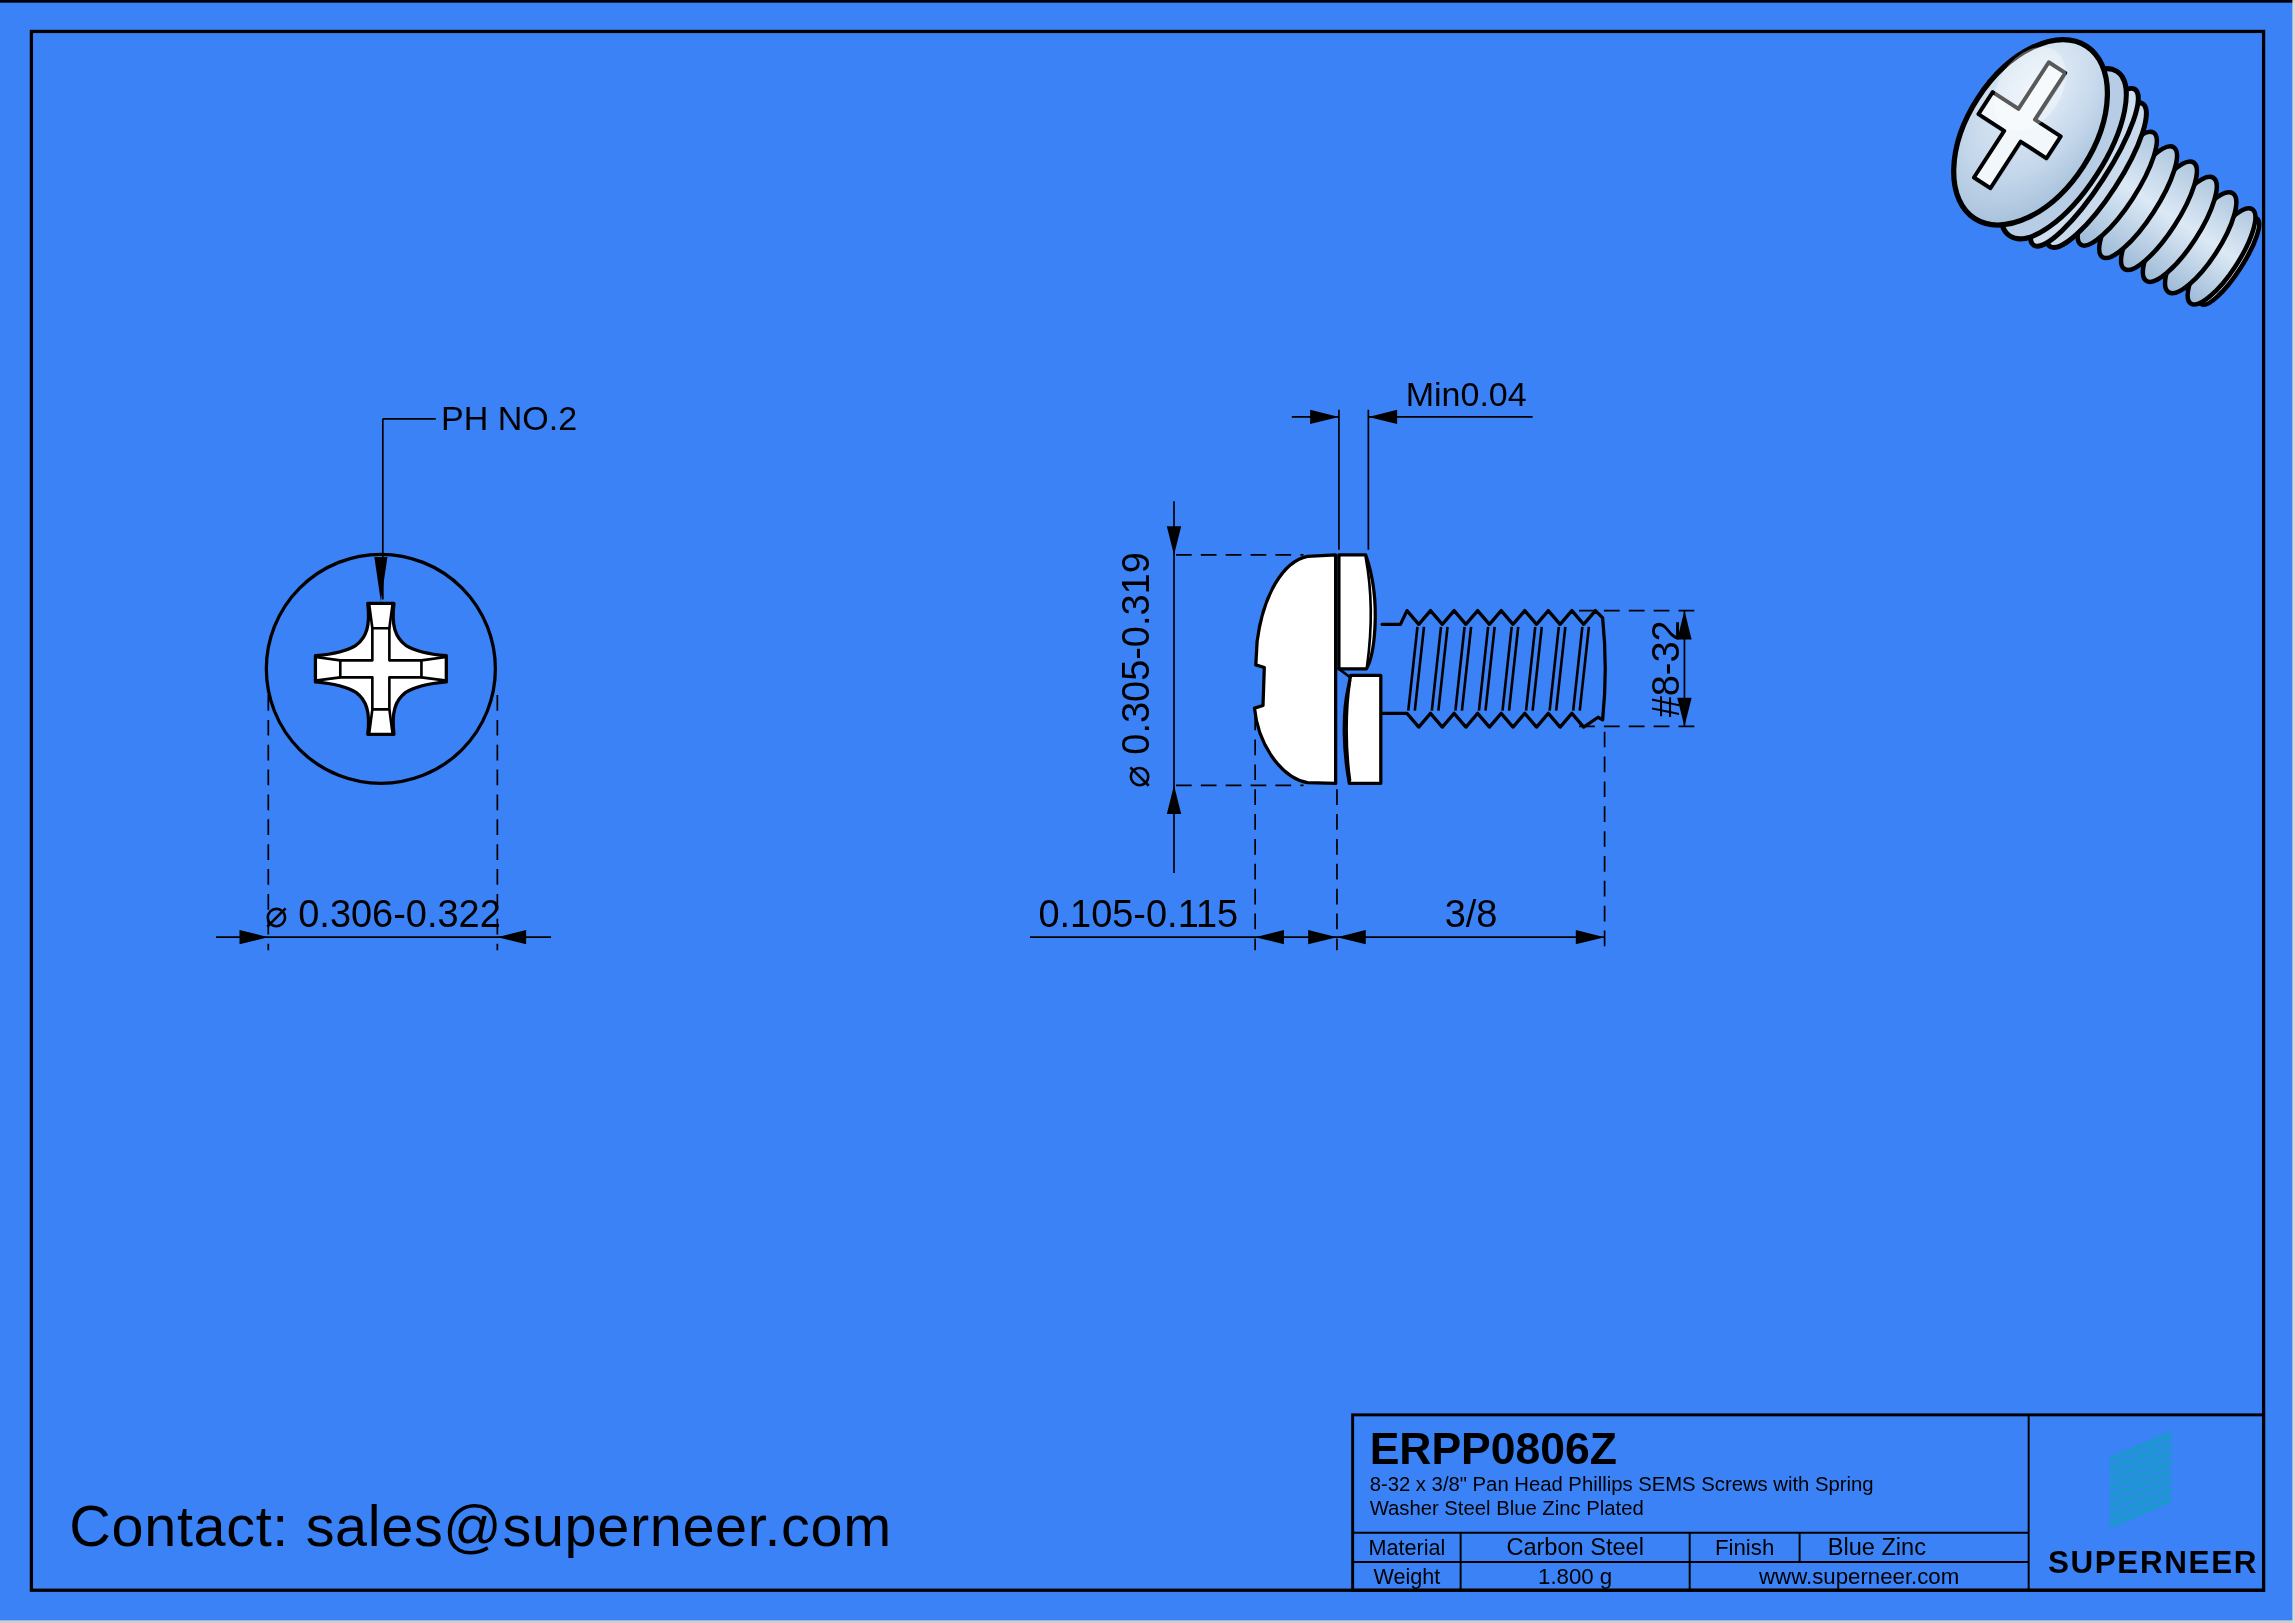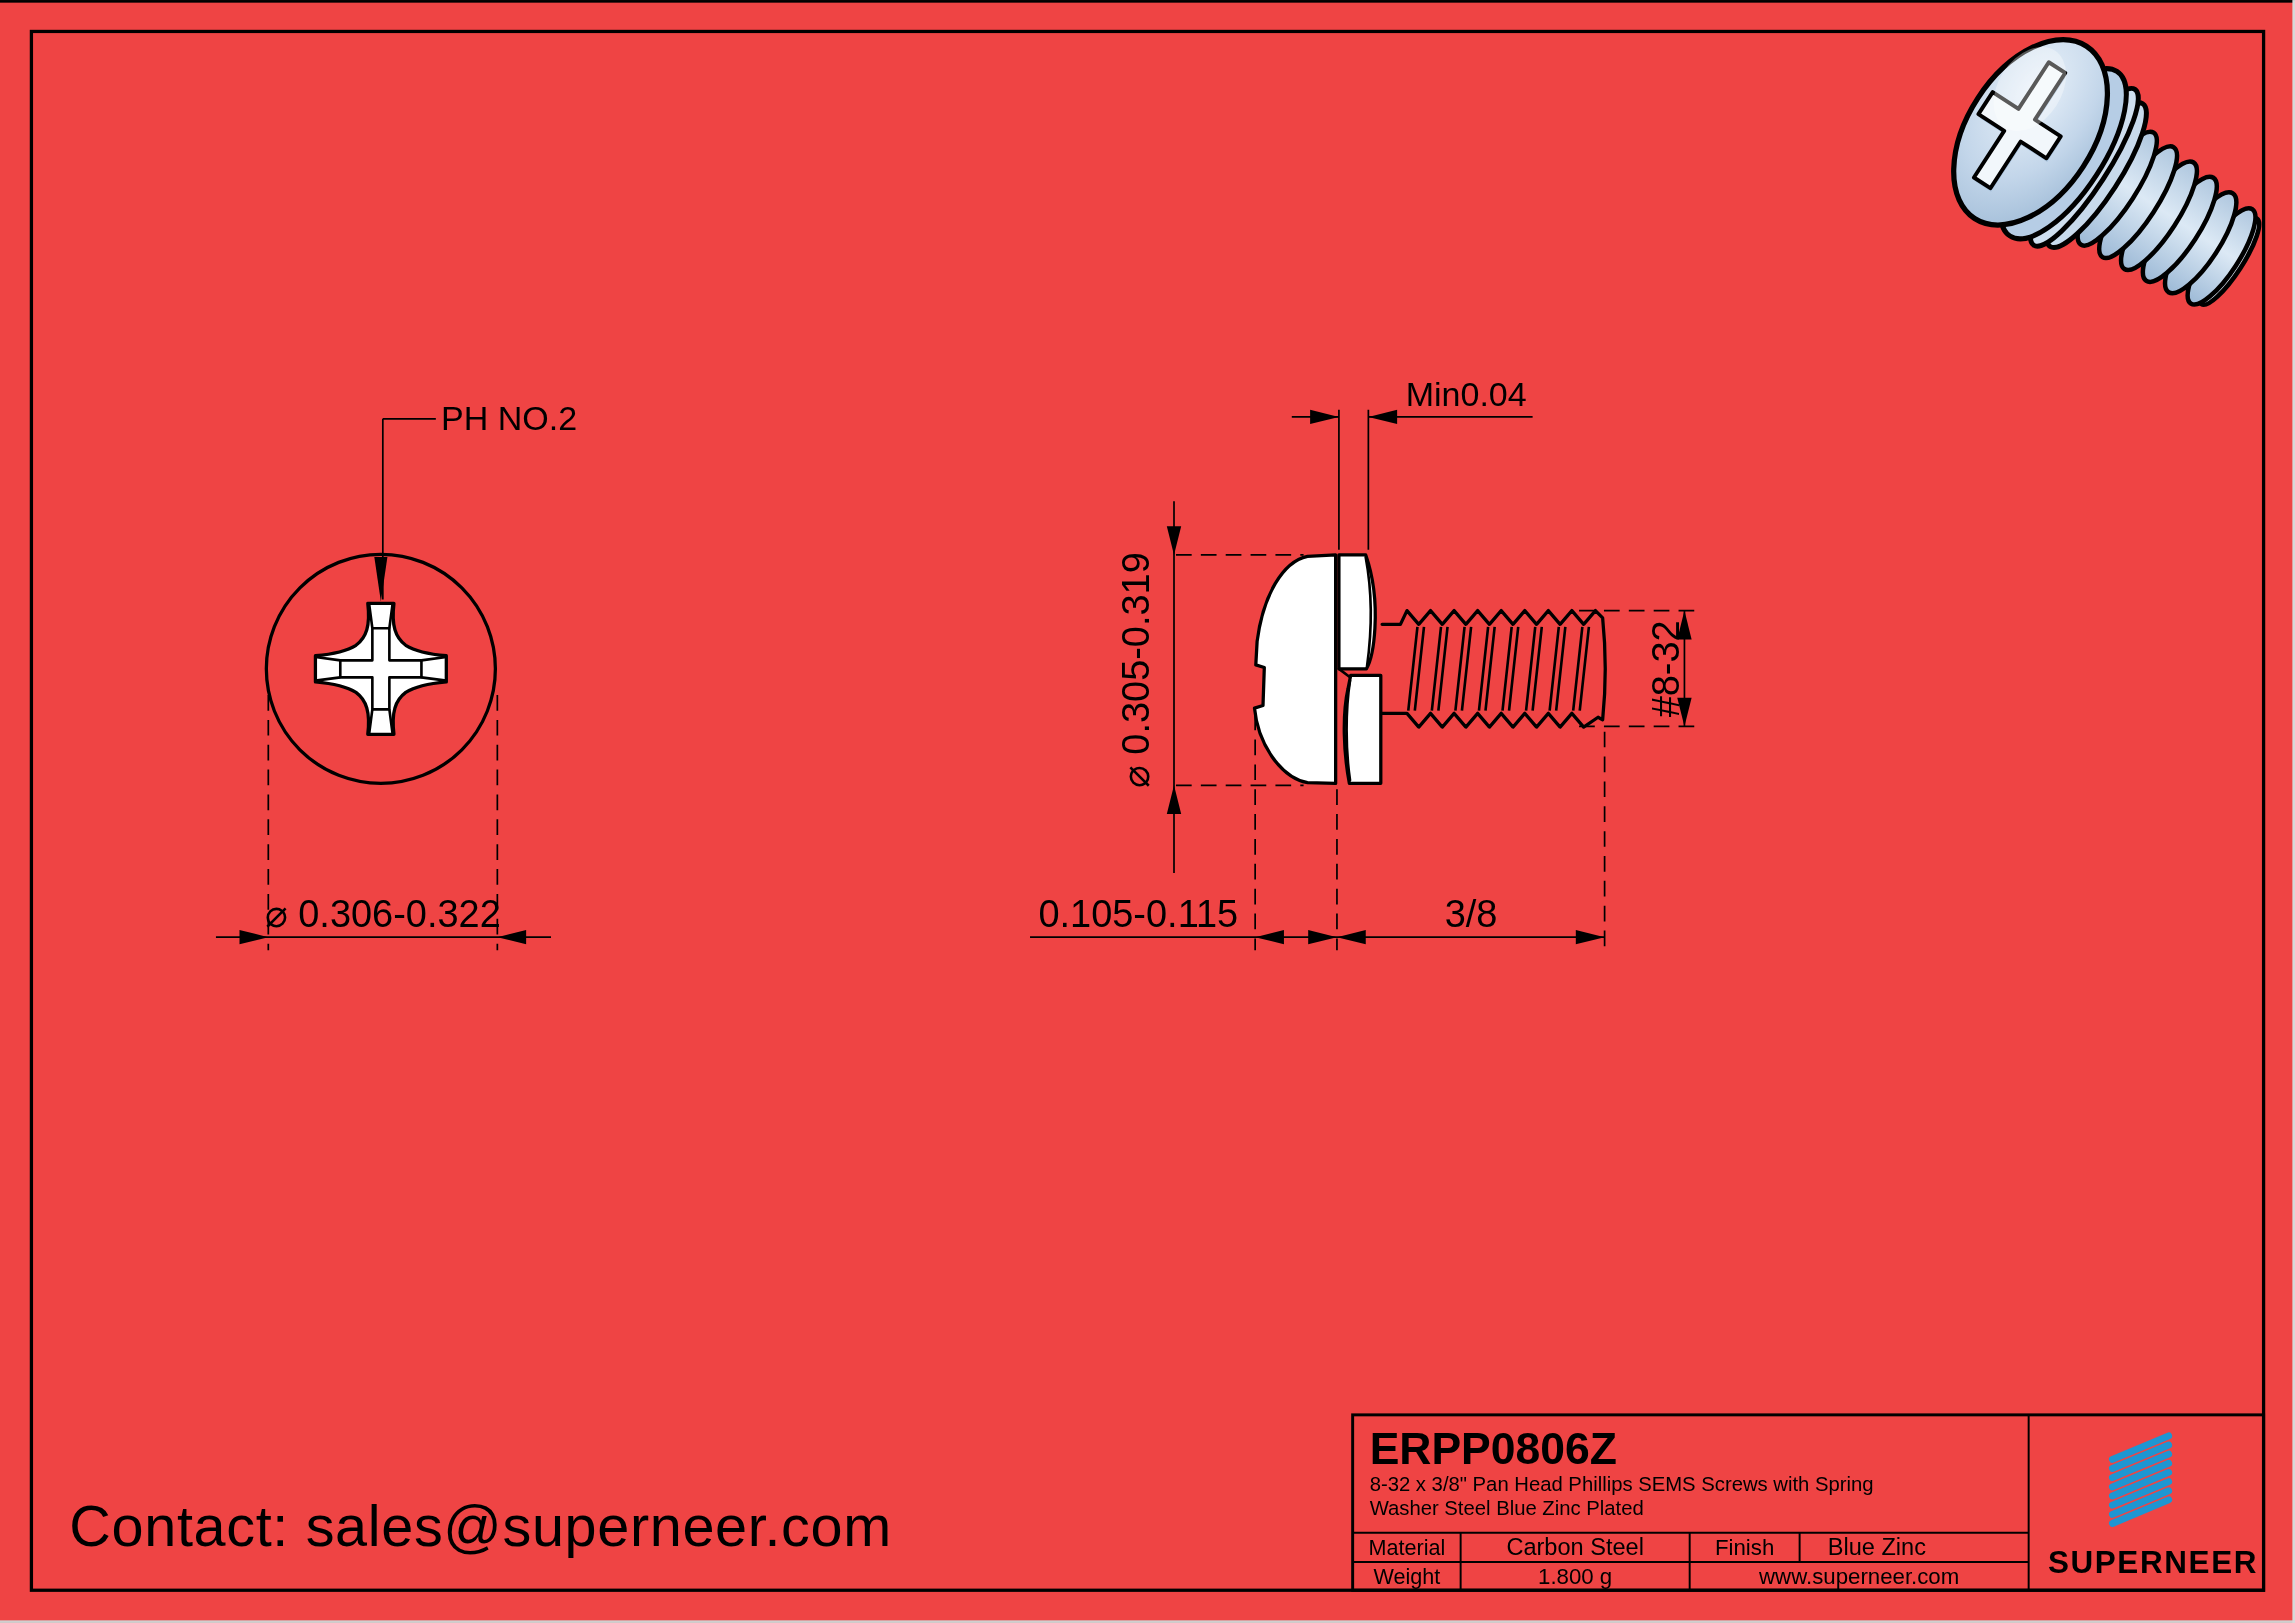--- a/index.html
+++ b/index.html
@@ -1,16 +1,16 @@
 <!DOCTYPE html>
 <html style="font-size:10.5px"><head>
 <meta charset="utf-8">
 <style>
   html,body{margin:0;padding:0;background:#ffffff;}
-  .page{position:relative;width:2295px;height:1623px;background:#ef4444;overflow:hidden;
+  .page{position:relative;width:2295px;height:1623px;background:#3b82f6;overflow:hidden;
         font-family:"Liberation Sans","DejaVu Sans",sans-serif;}
   svg{position:absolute;left:0;top:0;}
   text{font-family:"Liberation Sans","DejaVu Sans",sans-serif;fill:#000;}
   .obj{fill:none;stroke:#000;stroke-width:5;stroke-linejoin:round;stroke-linecap:round;}
   .objf{fill:#fff;stroke:#000;stroke-width:5;stroke-linejoin:round;}
   .mid{fill:none;stroke:#000;stroke-width:4;stroke-linejoin:round;stroke-linecap:round;}
   .thin{fill:none;stroke:#000;stroke-width:2.6;}
   .dash{fill:none;stroke:#000;stroke-width:2.6;stroke-dasharray:24 14;}
   .arr{fill:#000;stroke:none;}
   .dimtext{font-size:58px;}

